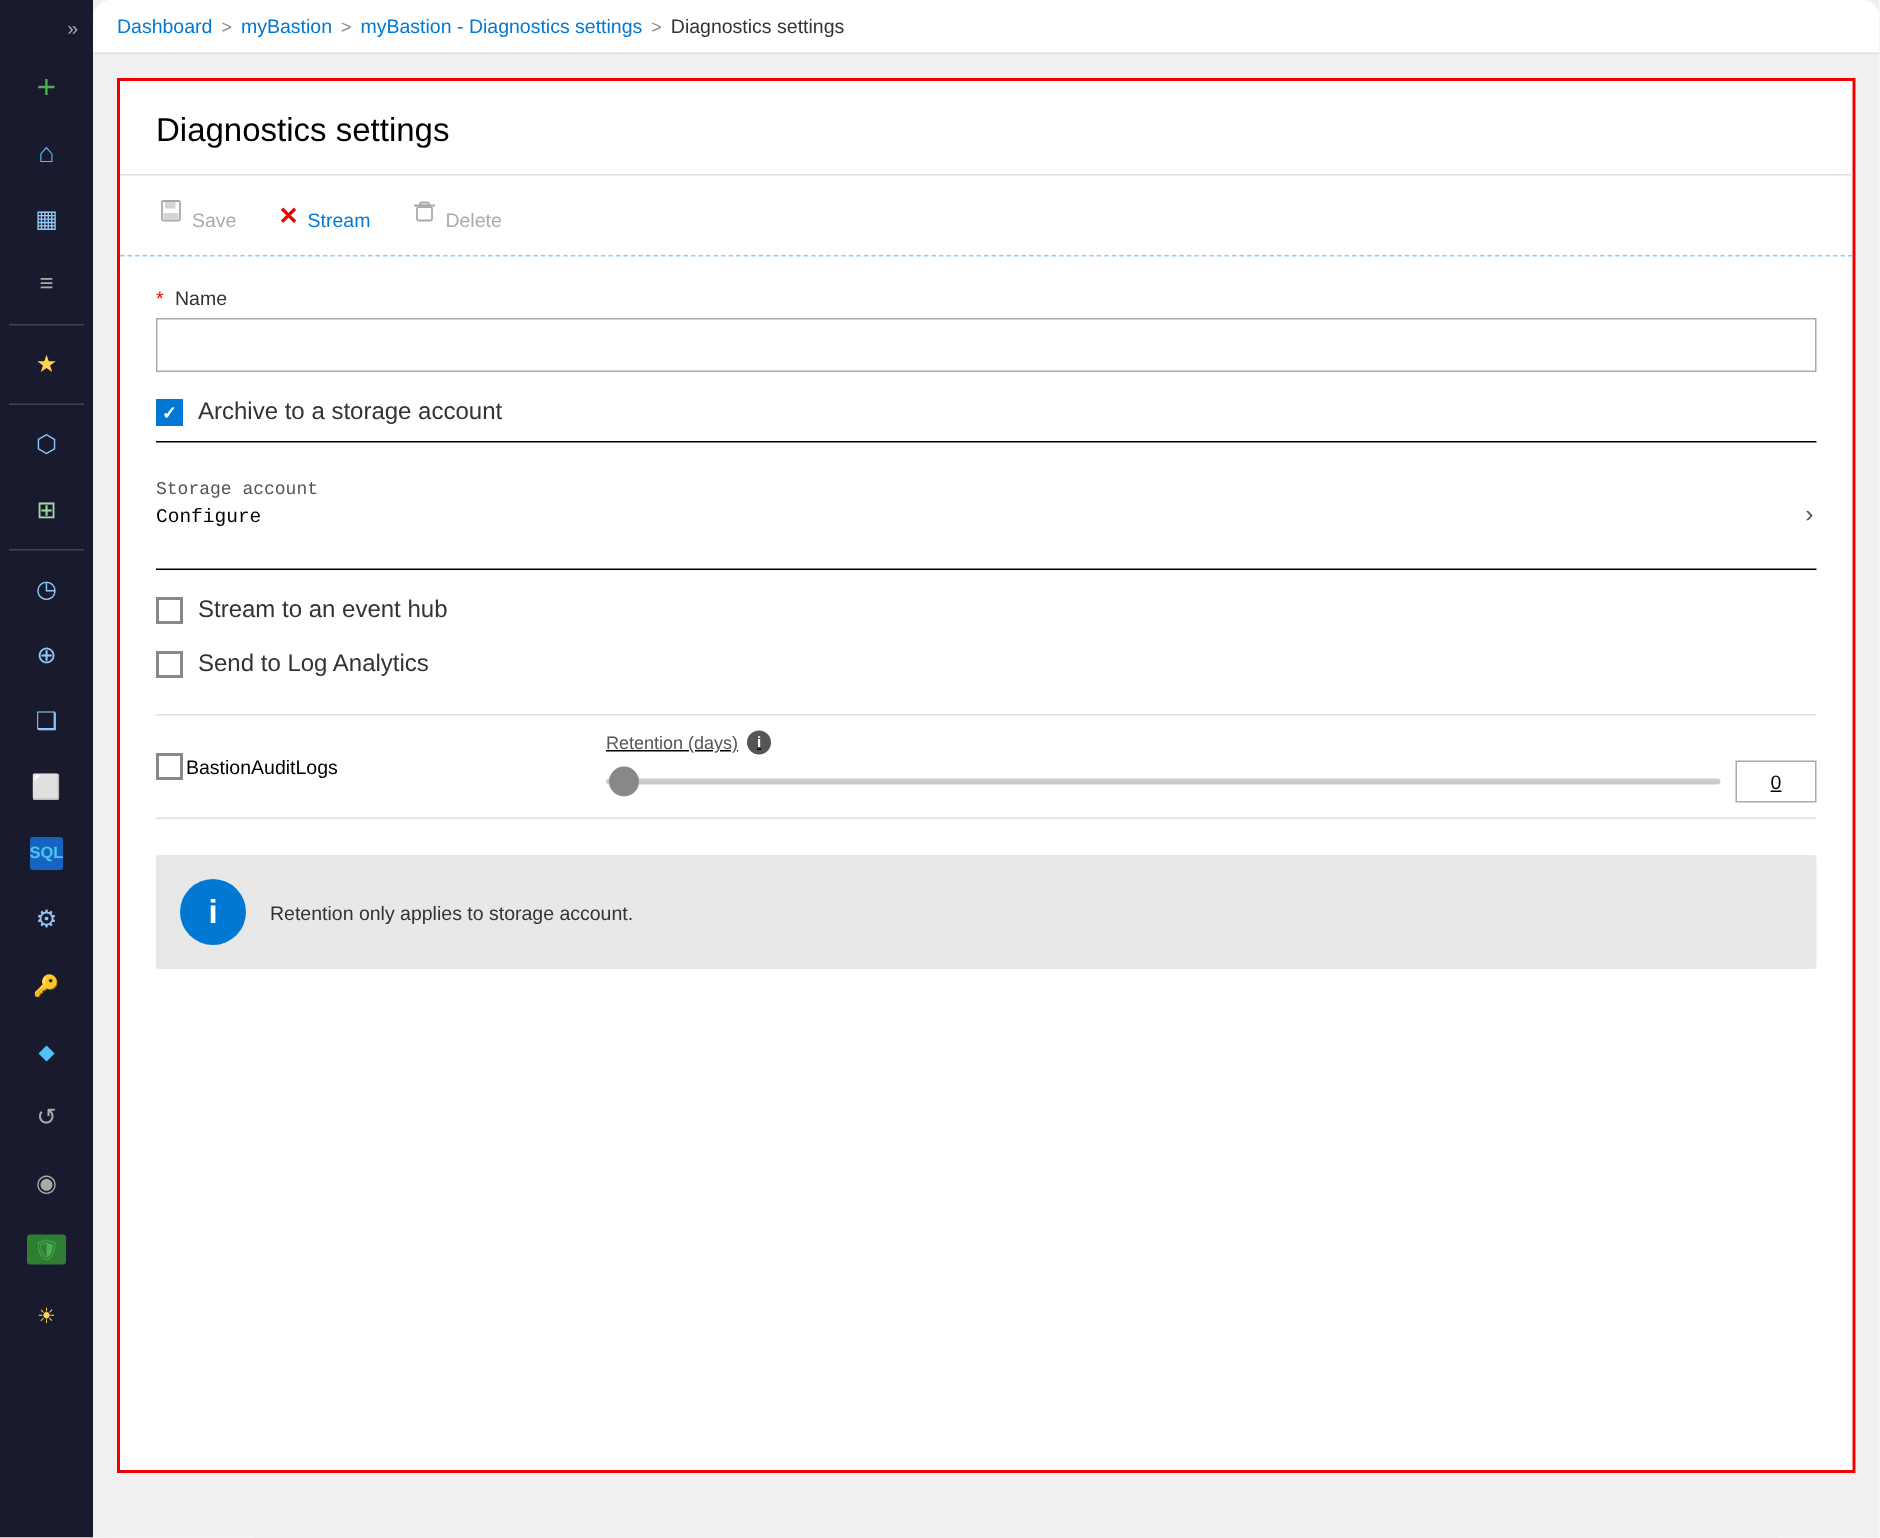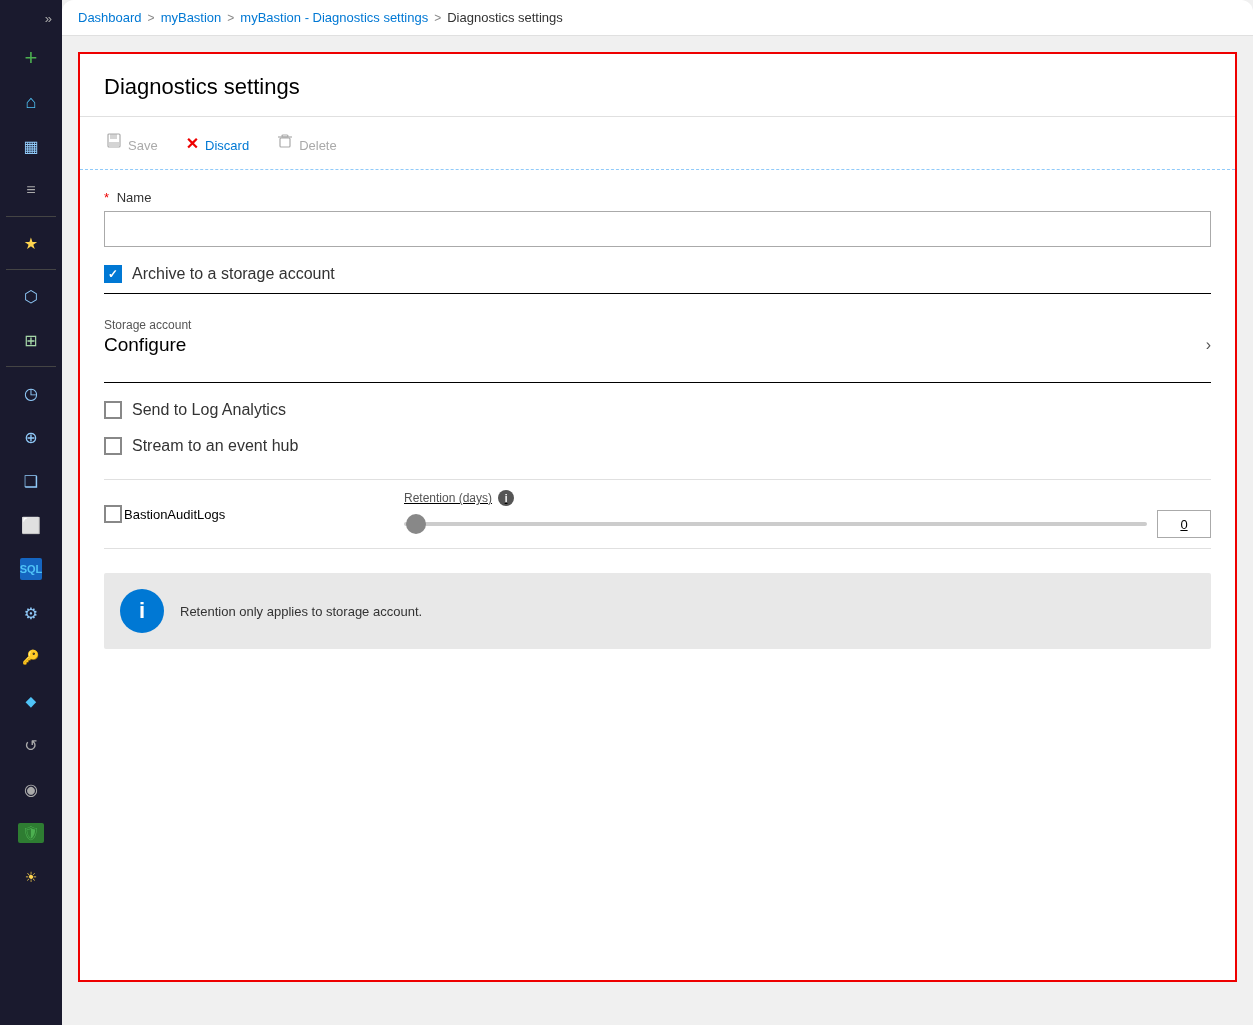--- a/index.html
+++ b/index.html
@@ -182,34 +182,35 @@
     
     .form-divider {
       border: none;
       border-top: 1px solid #000;
       margin: 4px 0 12px 0;
     }
 
     
     .storage-section {
       margin: 24px 0 18px 0;
+      font-family: Liberation Mono, monospace;
     }
     .storage-label {
       font-size: 12px;
       color: #555;
       margin-bottom: 2px;
     }
     .storage-configure-row {
       display: flex;
       align-items: center;
       justify-content: space-between;
       padding-bottom: 8px;
     }
     .storage-configure-text {
-      font-size: 19px;
+      font-size: 13px;
       color: #000;
     }
     .chevron-right {
       color: #555;
       font-size: 16px;
       cursor: pointer;
     }
 
     
     .log-section {
@@ -439,21 +440,21 @@
             <svg width="16" height="16" viewBox="0 0 16 16" fill="#aaa">
                 <rect x="2" y="1" width="12" height="13" rx="1" fill="none" stroke="#aaa" stroke-width="1.2"></rect>
                 <rect x="4" y="1" width="7" height="5" fill="#aaa" opacity="0.5"></rect>
                 <rect x="3" y="9" width="10" height="4" fill="#aaa" opacity="0.5"></rect>
               </svg>
           </span>
           <span>Save</span>
         </button>
         <button class="toolbar-btn discard">
           <span class="toolbar-btn-icon" style="color:#e00; font-weight:bold; font-size:16px;">✕</span>
-          <span>Discard</span>
+          <span>Stream</span>
         </button>
         <button class="toolbar-btn disabled">
           <span class="toolbar-btn-icon">
             
             <svg width="16" height="16" viewBox="0 0 16 16" fill="none">
                 <rect x="3" y="5" width="10" height="9" rx="1" stroke="#aaa" stroke-width="1.2"></rect>
                 <line x1="1" y1="4" x2="15" y2="4" stroke="#aaa" stroke-width="1.2"></line>
                 <rect x="5" y="2" width="6" height="2" rx="1" stroke="#aaa" stroke-width="1.2"></rect>
               </svg>
           </span>
@@ -485,27 +486,27 @@
             <span class="storage-configure-text">Configure</span>
             <span class="chevron-right">›</span>
           </div>
         </div>
 
         <hr class="form-divider">
 
         
         <div class="checkbox-row">
           <div class="checkbox-custom unchecked"></div>
-          <label>Send to Log Analytics</label>
+          <label>Stream to an event hub</label>
         </div>
 
         
         <div class="checkbox-row">
           <div class="checkbox-custom unchecked"></div>
-          <label>Stream to an event hub</label>
+          <label>Send to Log Analytics</label>
         </div>
 
         
         <div class="log-section">
 
           <div class="log-row">
             <div class="log-row-left">
               <div class="checkbox-custom unchecked"></div>
               <span>BastionAuditLogs</span>
             </div>

